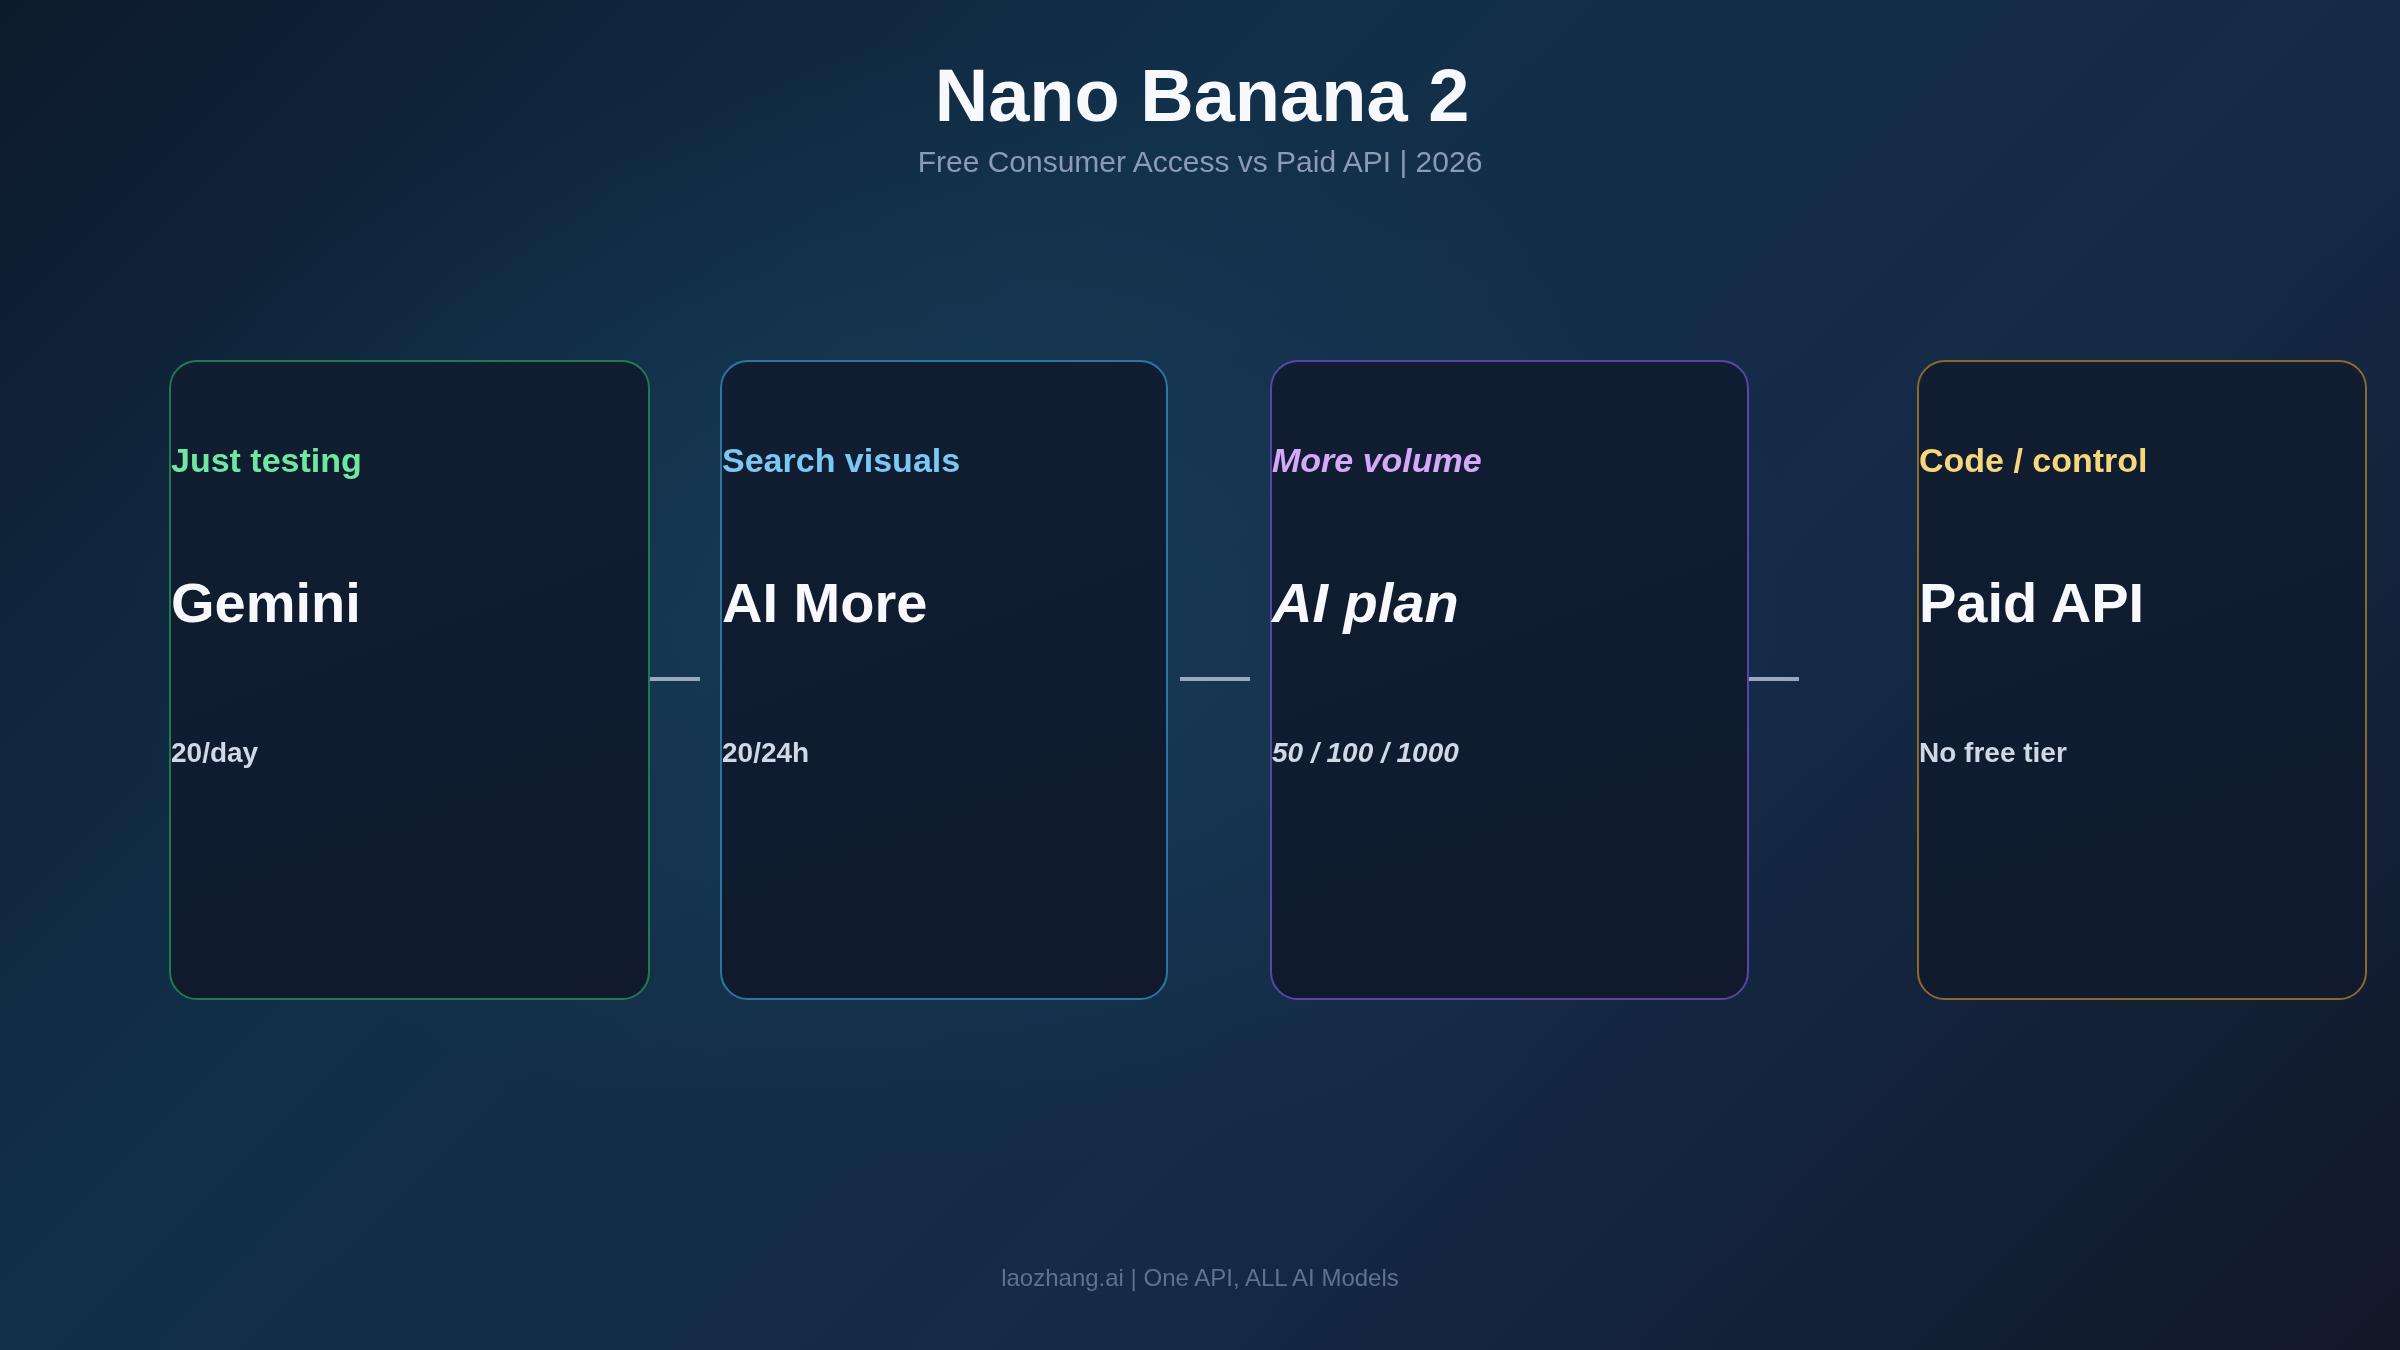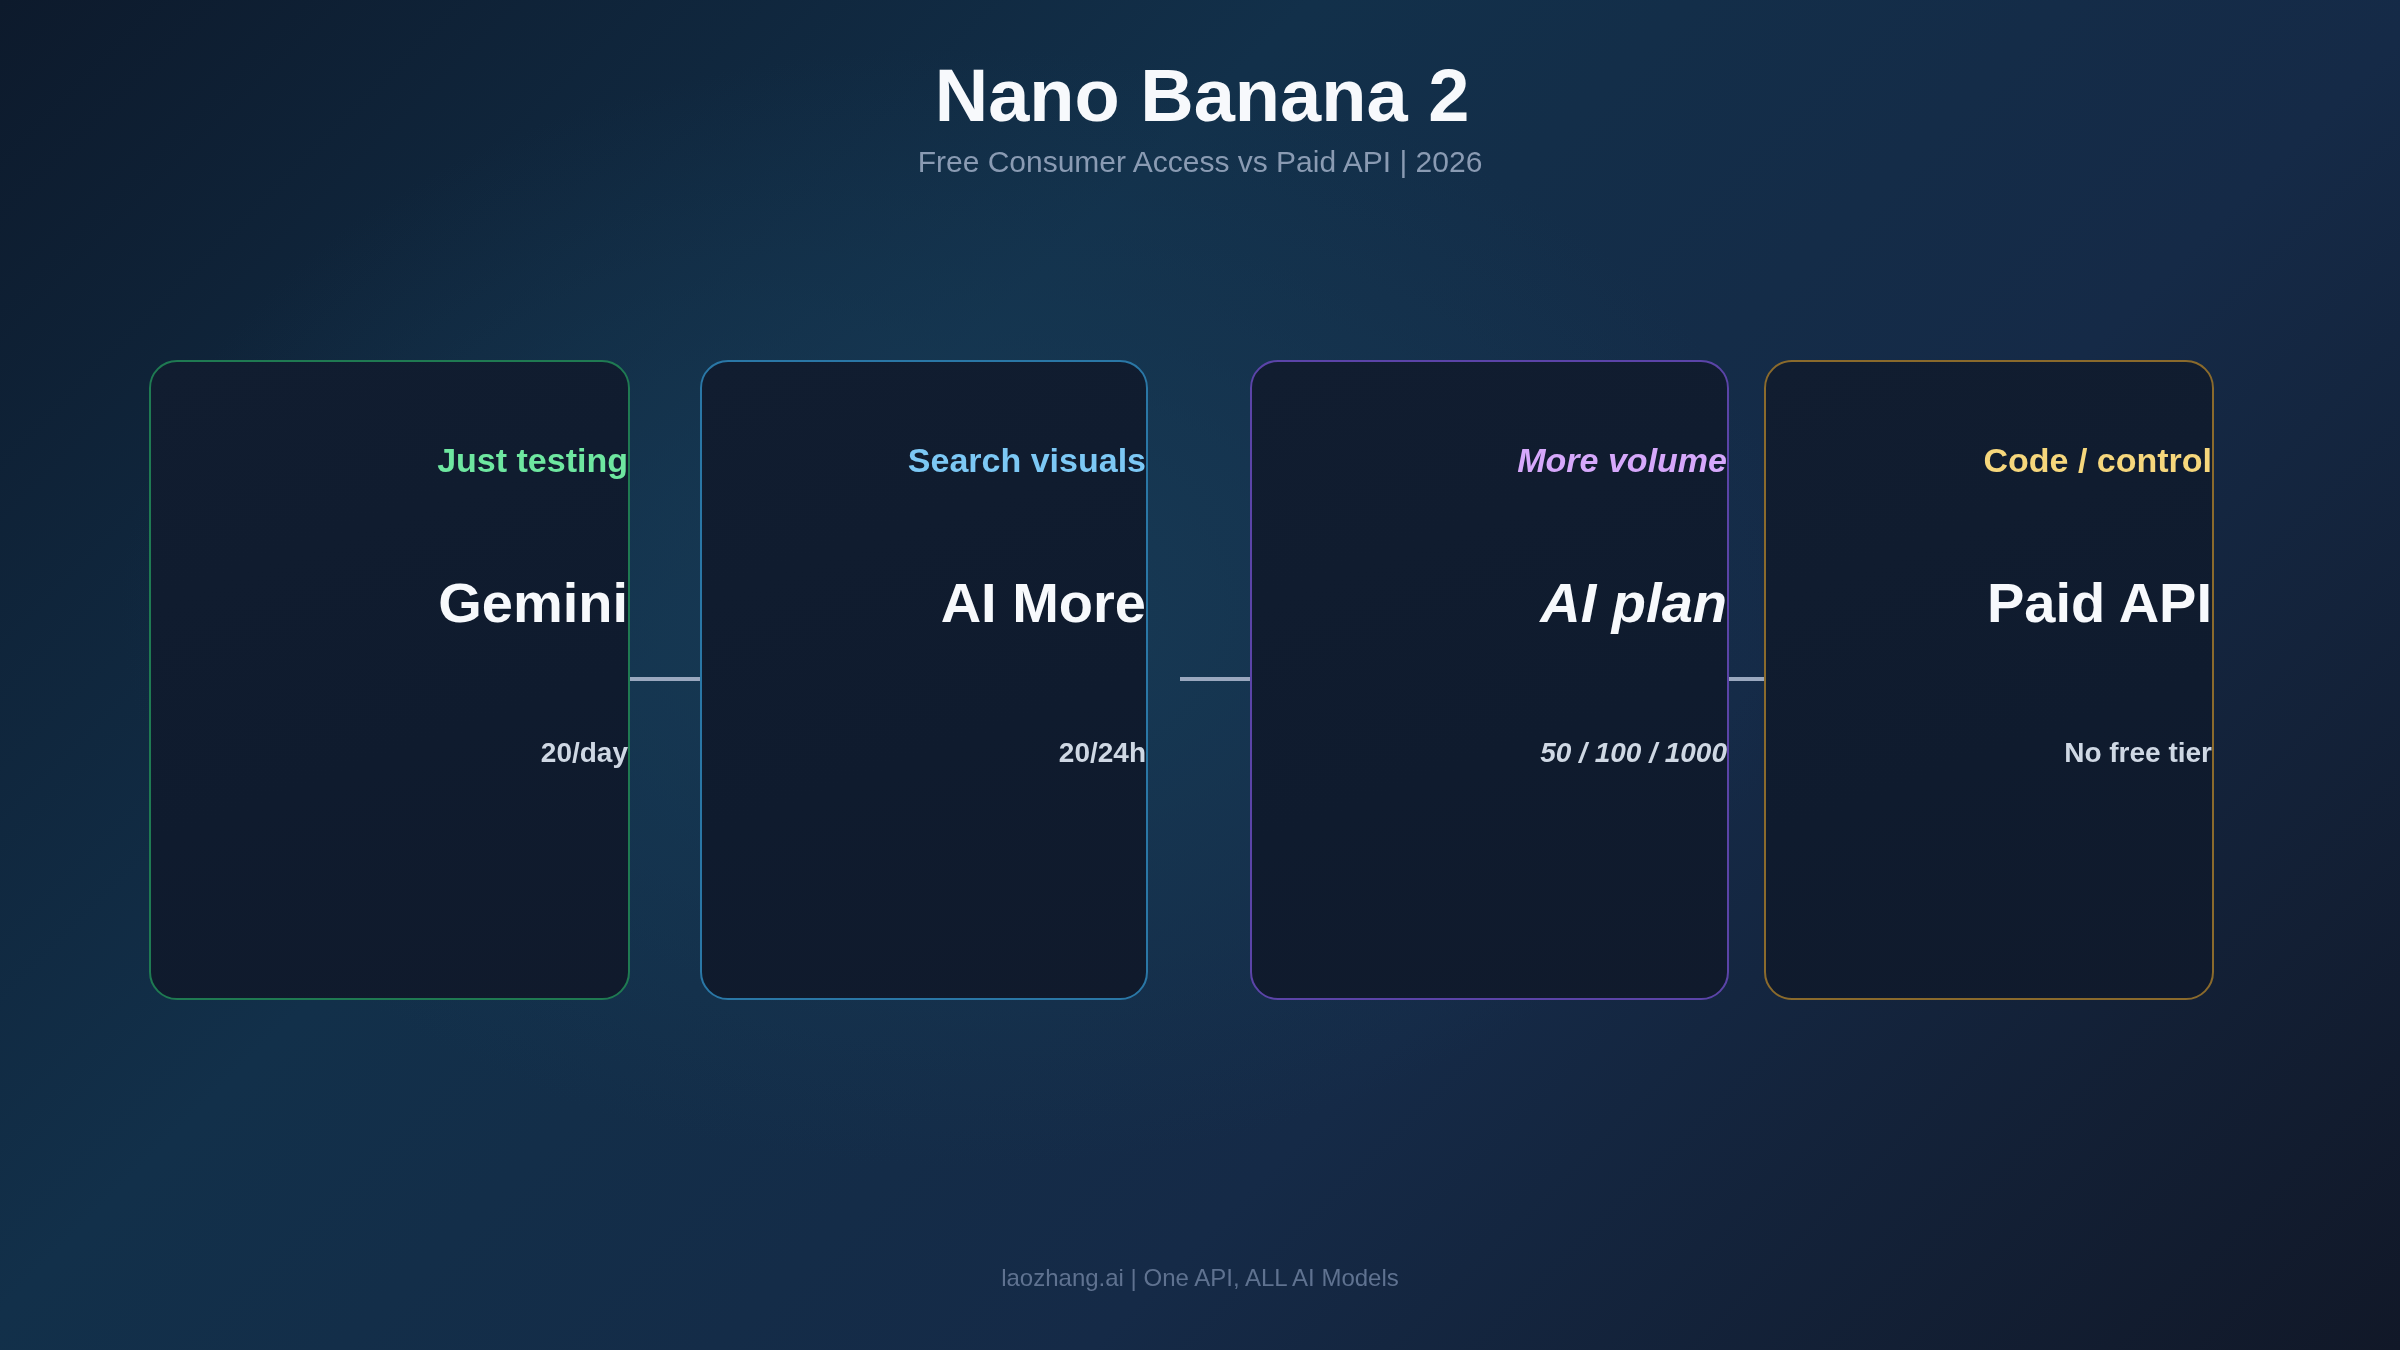--- a/index.html
+++ b/index.html
@@ -19,21 +19,22 @@
       position: absolute; left: 0; right: 0; top: 142px;
       font-size: 30px; color: #8a9bb3; line-height: 40px;
     }
     .connector {
       position: absolute; top: 677px; height: 4px; background: #9aa8bf;
     }
     .card {
       position: absolute; top: 360px; height: 640px;
       border-radius: 28px; border: 2px solid; box-sizing: border-box;
       background: linear-gradient(160deg, #111d30 0%, #0f1b2e 60%, #101a2c 100%);
-      text-align: right;
+      text-align: left;
+      margin-left: 20px;
     }
     .card .label {
       position: absolute; left: 0; right: 0; top: 76px;
       font-size: 34px; font-weight: bold; line-height: 44px;
     }
     .card .name {
       position: absolute; left: 0; right: 0; top: 206px;
       font-size: 56px; font-weight: bold; color: #f7f9fc; line-height: 70px;
     }
     .card .value {
@@ -68,19 +69,19 @@
   <div class="name">AI More</div>
   <div class="value">20/24h</div>
 </div>
 
 <div class="card" style="left: 1250px; width: 479px; border-color: rgb(91, 68, 168); font-style: italic;">
   <div class="label" style="color: rgb(214, 168, 251);">More volume</div>
   <div class="name">AI plan</div>
   <div class="value">50 / 100 / 1000</div>
 </div>
 
-<div class="card" style="left: 1764px; width: 450px; border-color: rgb(138, 106, 44);">
+<div class="card" style="left: 1897px; width: 450px; border-color: rgb(138, 106, 44);">
   <div class="label" style="color: rgb(246, 215, 124);">Code / control</div>
   <div class="name">Paid API</div>
   <div class="value">No free tier</div>
 </div>
 
 <div class="footer">laozhang.ai | One API, ALL AI Models</div>
 
 </body></html>

